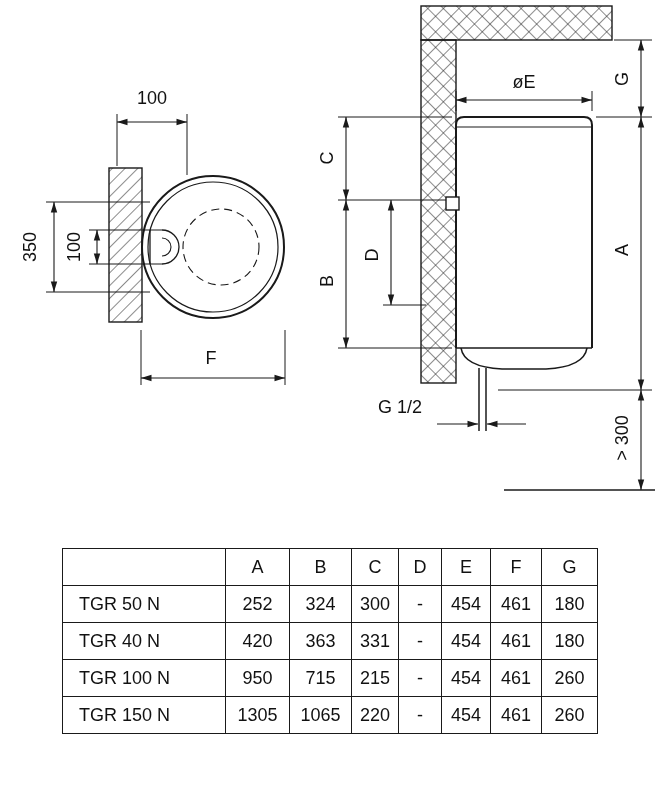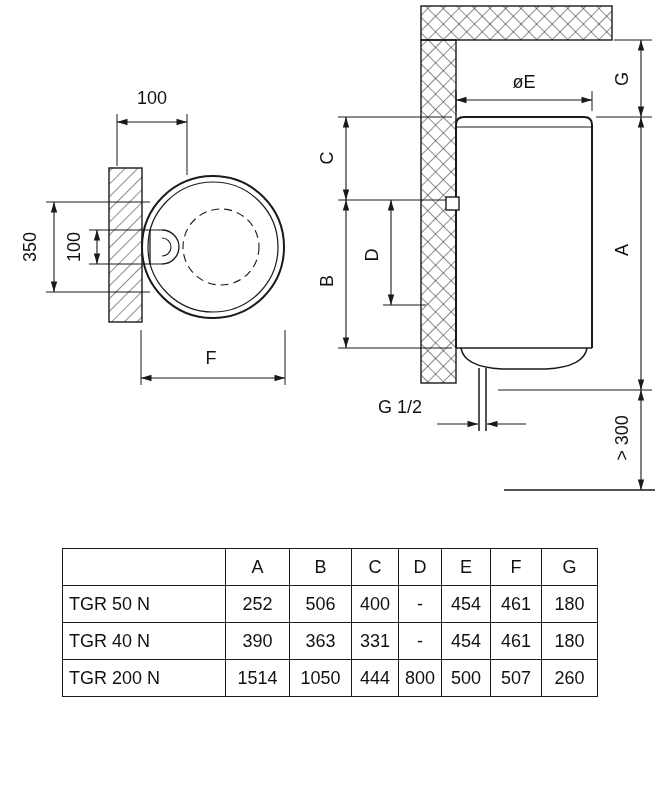--- a/index.html
+++ b/index.html
@@ -24,21 +24,21 @@
     position: absolute; left: 62px; top: 548px;
     border-collapse: collapse; table-layout: fixed;
     font-size: 18px; color: #111;
   }
   .spec-table th, .spec-table td {
     border: 1.6px solid #1a1a1a;
     height: 37px; padding: 0 6px;
     text-align: center; font-weight: 400;
     overflow: hidden; white-space: nowrap;
   }
-  .spec-table td.model { text-align: left; padding-left: 6px; }
+  .spec-table td.model { text-align: left; padding-left: 16px; }
 </style>
 </head>
 <body>
 
 <div class="page">
 
   <svg class="drawing" width="657" height="545" viewBox="0 0 657 545">
     <defs>
       <pattern id="hatchDiag" patternUnits="userSpaceOnUse" width="9" height="9" patternTransform="rotate(45)">
         <line x1="0" y1="0" x2="0" y2="9" stroke="#1a1a1a" stroke-width="1"></line>
@@ -183,43 +183,53 @@
         <th>D</th>
         <th>E</th>
         <th>F</th>
         <th>G</th>
       </tr>
     </thead>
     <tbody>
       <tr>
         <td class="model">TGR 50 N</td>
         <td>252</td>
-        <td>506</td>
-        <td>400</td>
+        <td>324</td>
+        <td>300</td>
         <td>-</td>
         <td>454</td>
         <td>461</td>
         <td>180</td>
       </tr>
       <tr>
         <td class="model">TGR 40 N</td>
-        <td>390</td>
+        <td>420</td>
         <td>363</td>
         <td>331</td>
         <td>-</td>
         <td>454</td>
         <td>461</td>
         <td>180</td>
       </tr>
       <tr>
-        <td class="model">TGR 200 N</td>
-        <td>1514</td>
-        <td>1050</td>
-        <td>444</td>
-        <td>800</td>
-        <td>500</td>
-        <td>507</td>
+        <td class="model">TGR 100 N</td>
+        <td>950</td>
+        <td>715</td>
+        <td>215</td>
+        <td>-</td>
+        <td>454</td>
+        <td>461</td>
+        <td>260</td>
+      </tr>
+      <tr>
+        <td class="model">TGR 150 N</td>
+        <td>1305</td>
+        <td>1065</td>
+        <td>220</td>
+        <td>-</td>
+        <td>454</td>
+        <td>461</td>
         <td>260</td>
       </tr>
     </tbody>
   </table>
 
 </div>
 
 </body></html>

